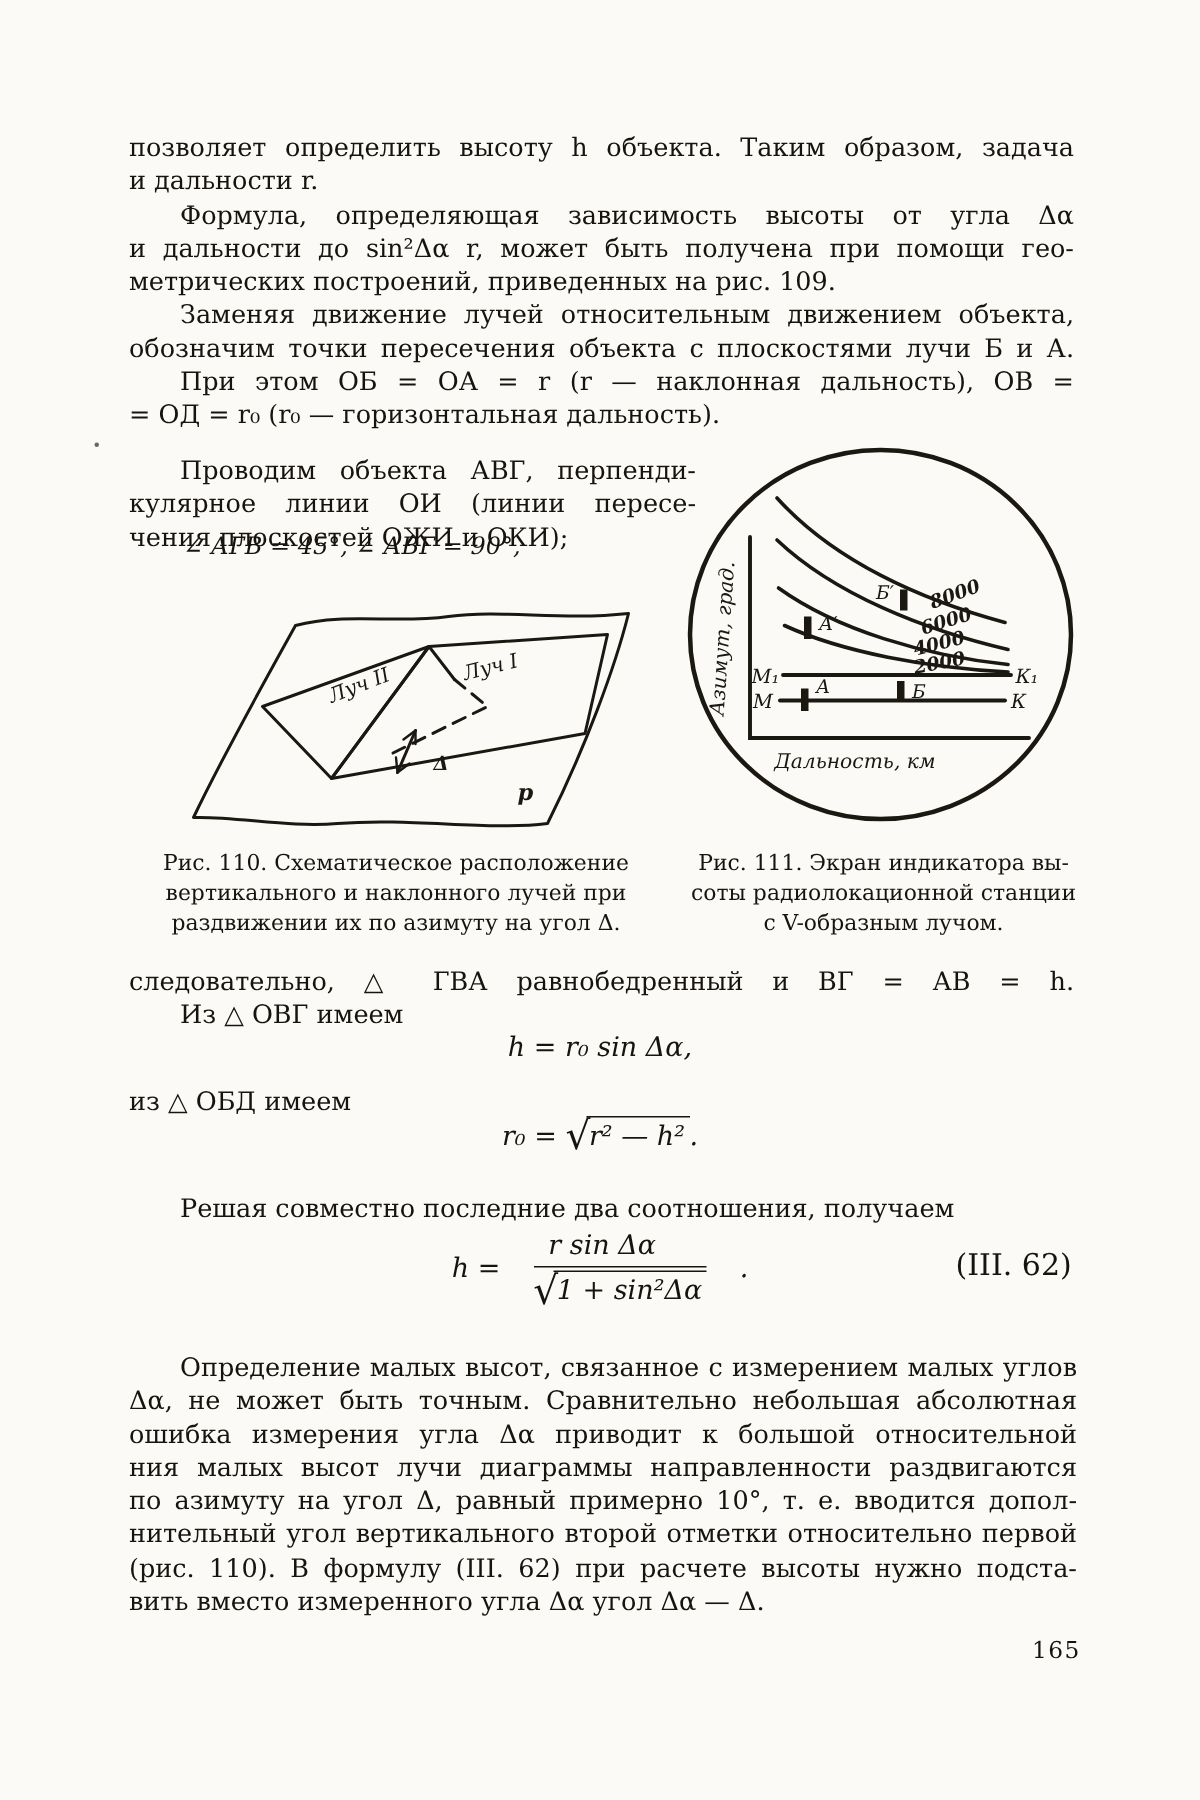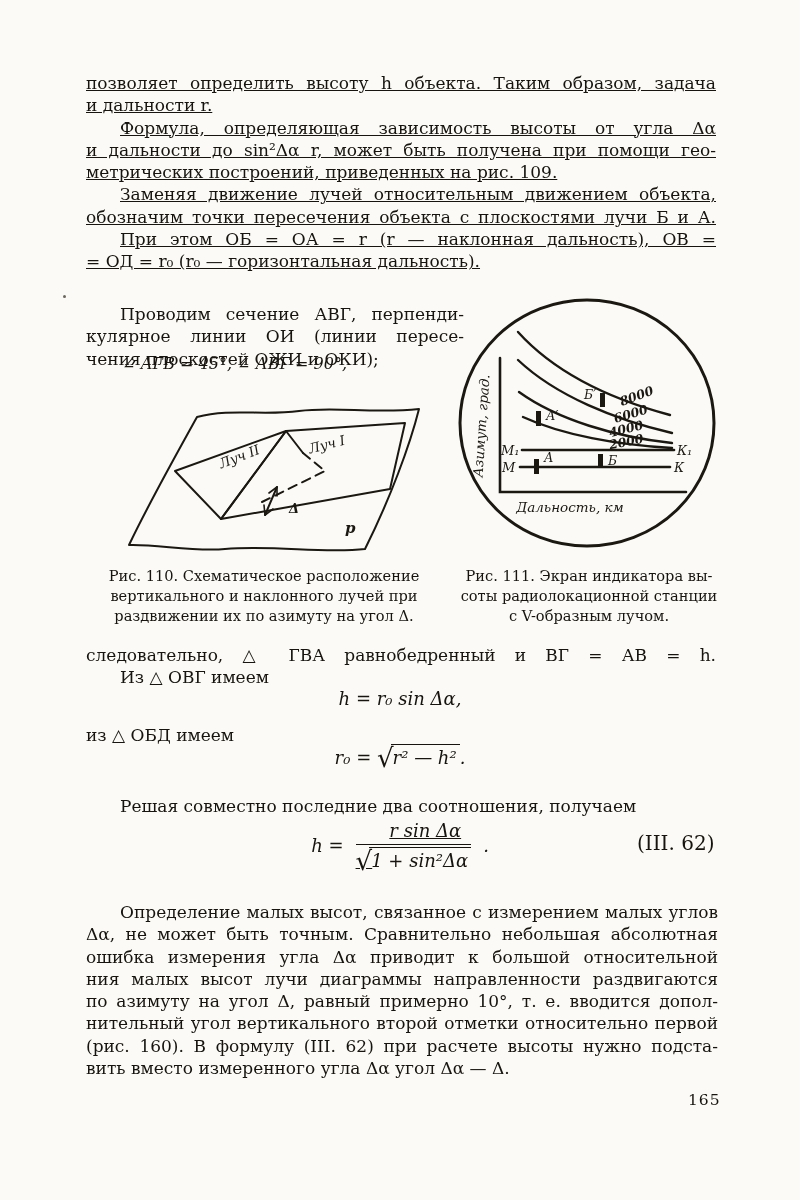--- a/index.html
+++ b/index.html
@@ -13,52 +13,52 @@
   
   .tblock{font-size:17px;line-height:22.3px;}
   .ln{white-space:nowrap;}
   .j{text-align:justify;text-align-last:justify;white-space:normal;}
   .ind{text-indent:34px;}
   .it{font-style:italic;}
   
   .eq{width:800px;text-align:center;font-size:18px;font-style:italic;}
   .radical{font-size:1.45em;line-height:.7;font-style:normal;vertical-align:-3px;}
   .radicand{border-top:1.7px solid #17140f;margin-left:-3px;padding:2px 3px 0 2px;display:inline-block;}
-  .frac{display:inline-flex;flex-direction:column;text-align:right;vertical-align:middle;margin:0 12px;text-decoration:underline;}
+  .frac{display:inline-flex;flex-direction:column;text-align:left;vertical-align:middle;margin:0 22px;}
   .frac .num{border-bottom:1.7px solid #17140f;padding:0 10px 3px 10px;}
   .frac .den{padding-top:2px;}
   .eqrow{display:flex;align-items:center;justify-content:center;font-size:18px;font-style:italic;}
   .eqtag{font-size:20px;font-style:normal;}
   
   .cap{font-size:14.6px;line-height:20px;text-align:center;}
   
   svg text{font-family:"DejaVu Serif","DejaVu Sans",serif;}
   .figlab{font-style:italic;}
   .pagenum{font-size:15.5px;letter-spacing:1px;}
   .speck{position:absolute;width:3px;height:3px;border-radius:50%;background:#6b675f;}
 </style>
 </head>
 <body>
 
-<div class="abs tblock" style="left:86px;top:72px;width:630px;text-decoration:underline;">
+<div class="abs tblock" style="left:86px;top:88px;width:630px;">
     <div class="ln j">позволяет определить высоту h объекта. Таким образом, задача</div>
     <div class="ln ">и дальности r.</div>
     <div class="ln j ind">Формула, определяющая зависимость высоты от угла Δα</div>
     <div class="ln j">и дальности до sin²Δα r, может быть получена при помощи гео-</div>
     <div class="ln ">метрических построений, приведенных на рис. 109.</div>
     <div class="ln j ind">Заменяя движение лучей относительным движением объекта,</div>
     <div class="ln j">обозначим точки пересечения объекта с плоскостями лучи Б и А.</div>
     <div class="ln j ind">При этом ОБ = ОА = r (r — наклонная дальность), ОВ =</div>
     <div class="ln ">= ОД = r₀ (r₀ — горизонтальная дальность).</div>
   </div>
 
 <div class="speck" style="left:63px;top:295px;"></div>
 
 <div class="abs tblock" style="left:86px;top:303px;width:378px;">
-    <div class="ln j ind">Проводим сечение АВГ, перпенди-</div>
+    <div class="ln j ind">Проводим объекта АВГ, перпенди-</div>
     <div class="ln j">кулярное линии ОИ (линии пересе-</div>
     <div class="ln ">чения плоскостей ОЖИ и ОКИ);</div>
   </div>
 
 <div class="abs it" style="left:122px;top:354px;width:300px;font-size:16px;">∠ АГВ = 45°,  ∠ АВГ = 90°,</div>
 
 <svg class="abs" style="left:113px;top:403px;" width="332" height="162" viewBox="0 0 332 162">
   <g fill="none" stroke="#1b1812" stroke-width="2" stroke-linecap="round" stroke-linejoin="round">
     <path d="M 84 14 C 118 5, 150 13, 186 8 C 222 3, 260 11, 306 6 C 297 42, 277 96, 252 146 C 212 151, 162 142, 112 146 C 80 149, 44 141, 16 142 C 36 100, 63 52, 84 14 Z"></path>
     <path d="M 62 68 L 173 28 L 108 116 Z"></path>
@@ -149,17 +149,17 @@
 </div>
 <div class="abs eqtag" style="left:637px;top:831px;">(III. 62)</div>
 
 <div class="abs tblock" style="left:86px;top:901px;width:632px;">
     <div class="ln j ind">Определение малых высот, связанное с измерением малых углов</div>
     <div class="ln j">Δα, не может быть точным. Сравнительно небольшая абсолютная</div>
     <div class="ln j">ошибка измерения угла Δα приводит к большой относительной</div>
     <div class="ln j">ния малых высот лучи диаграммы направленности раздвигаются</div>
     <div class="ln j">по азимуту на угол Δ, равный примерно 10°, т. е. вводится допол-</div>
     <div class="ln j">нительный угол вертикального второй отметки относительно первой</div>
-    <div class="ln j">(рис. 160). В формулу (III. 62) при расчете высоты нужно подста-</div>
+    <div class="ln j">(рис. 110). В формулу (III. 62) при расчете высоты нужно подста-</div>
     <div class="ln ">вить вместо измеренного угла Δα угол Δα — Δ.</div>
   </div>
 
 <div class="abs pagenum" style="left:688px;top:1091px;">165</div>
 
 </body></html>

